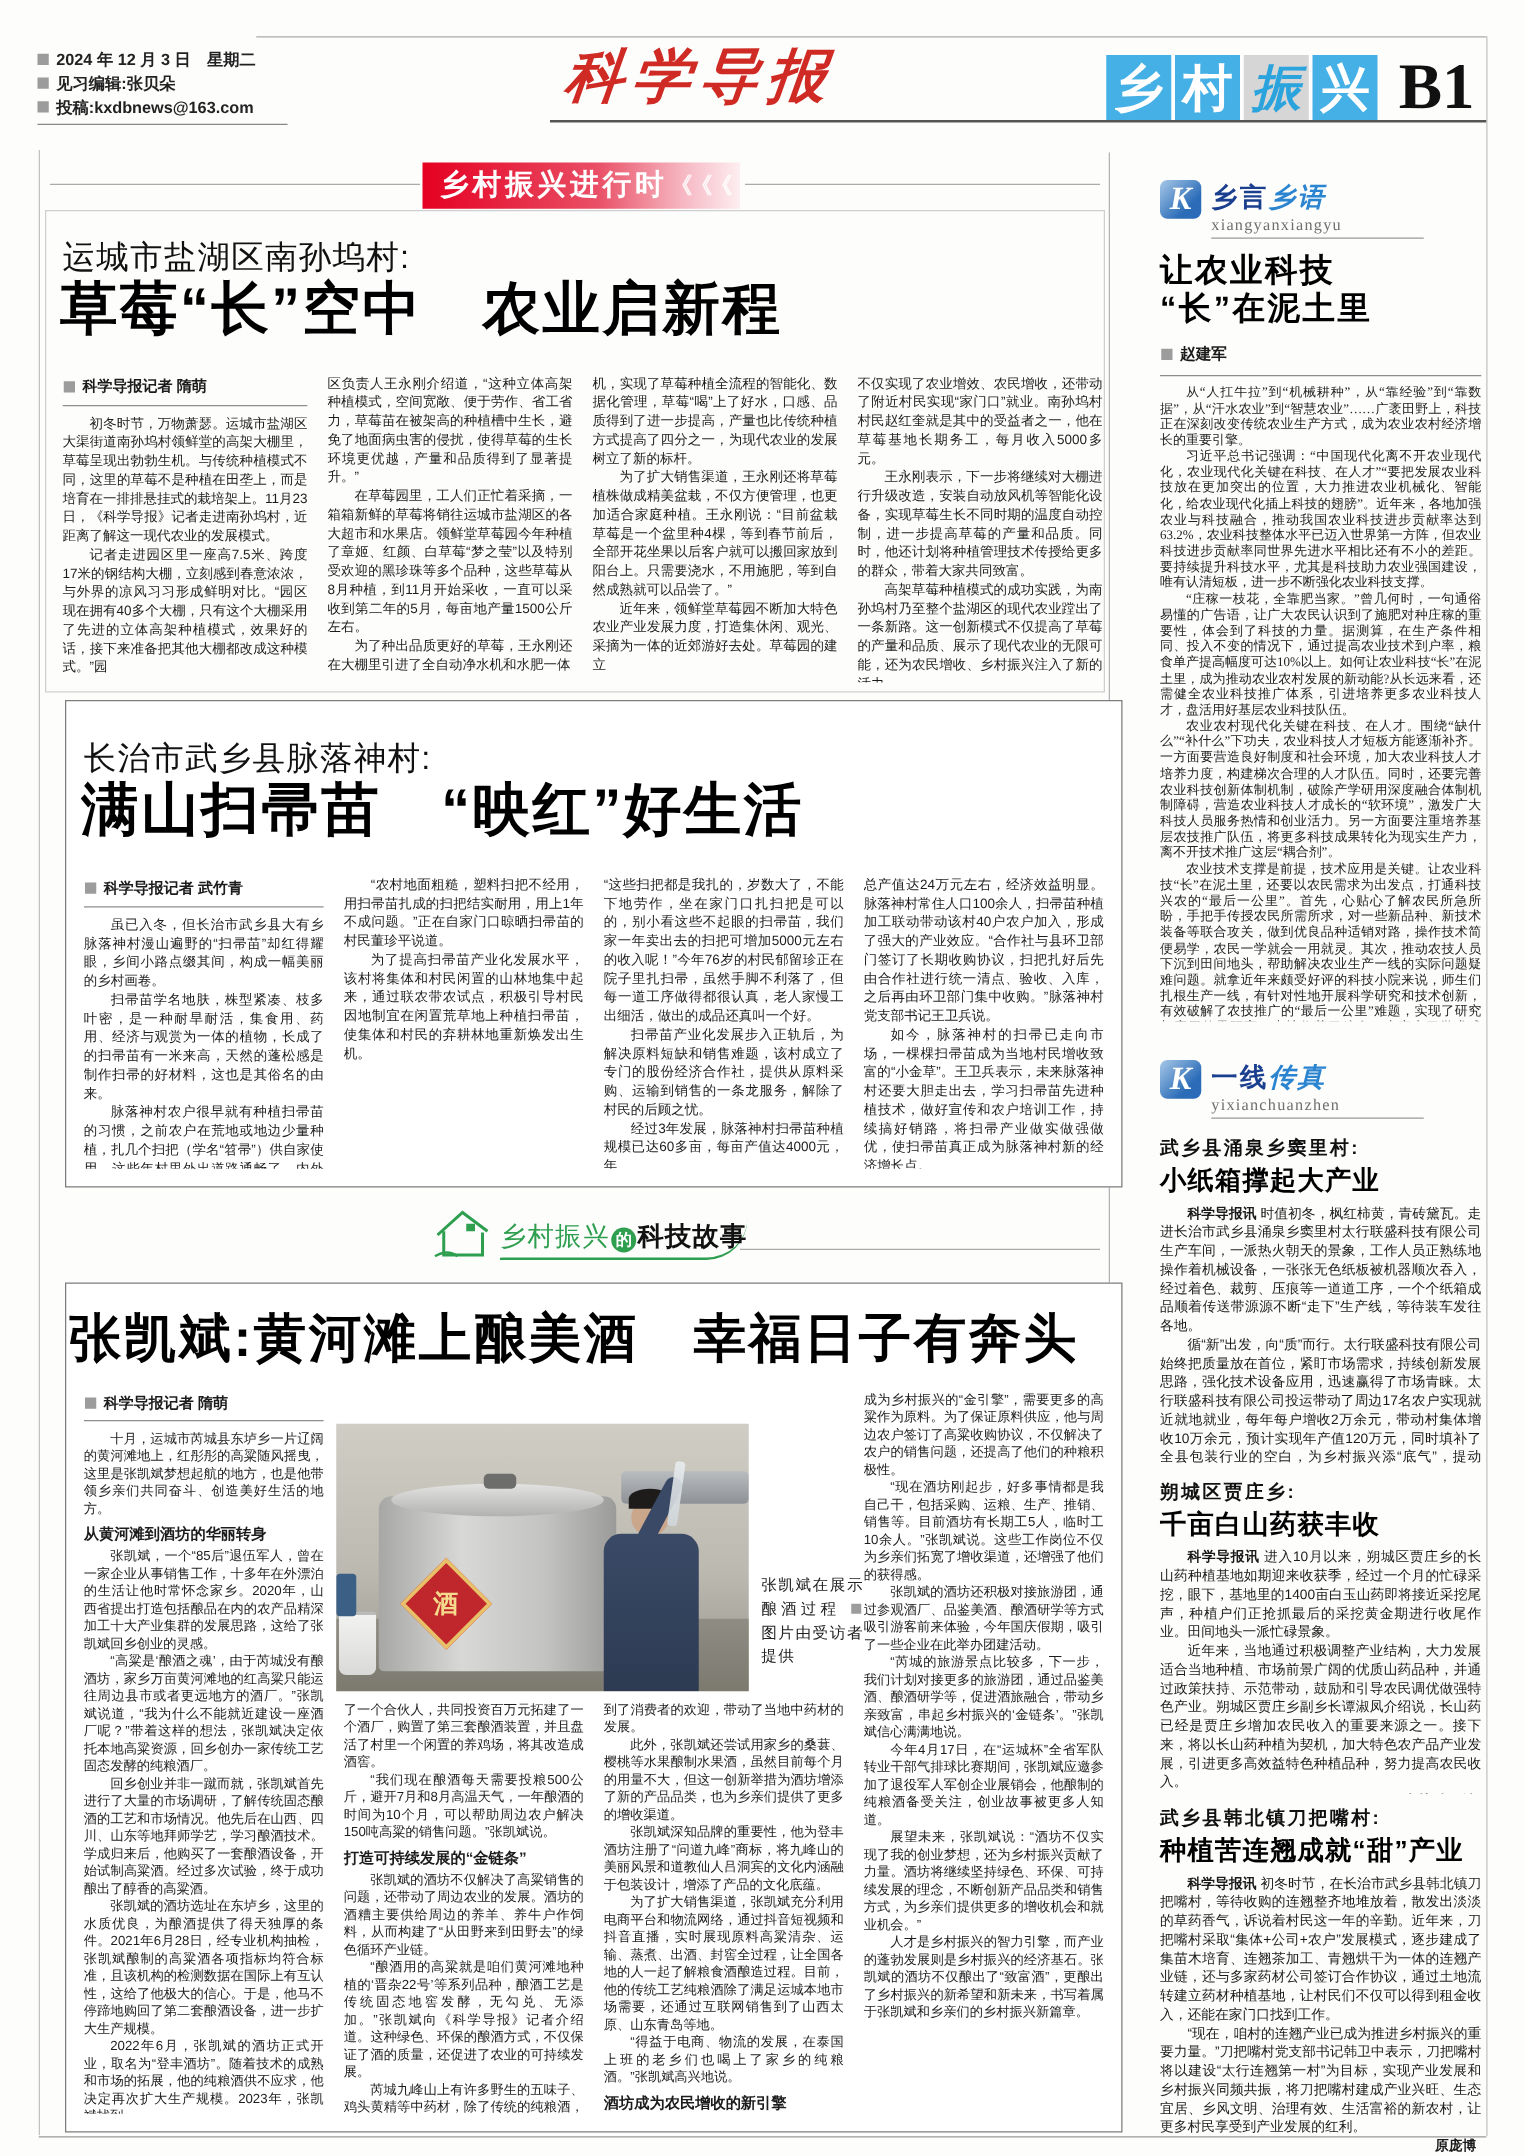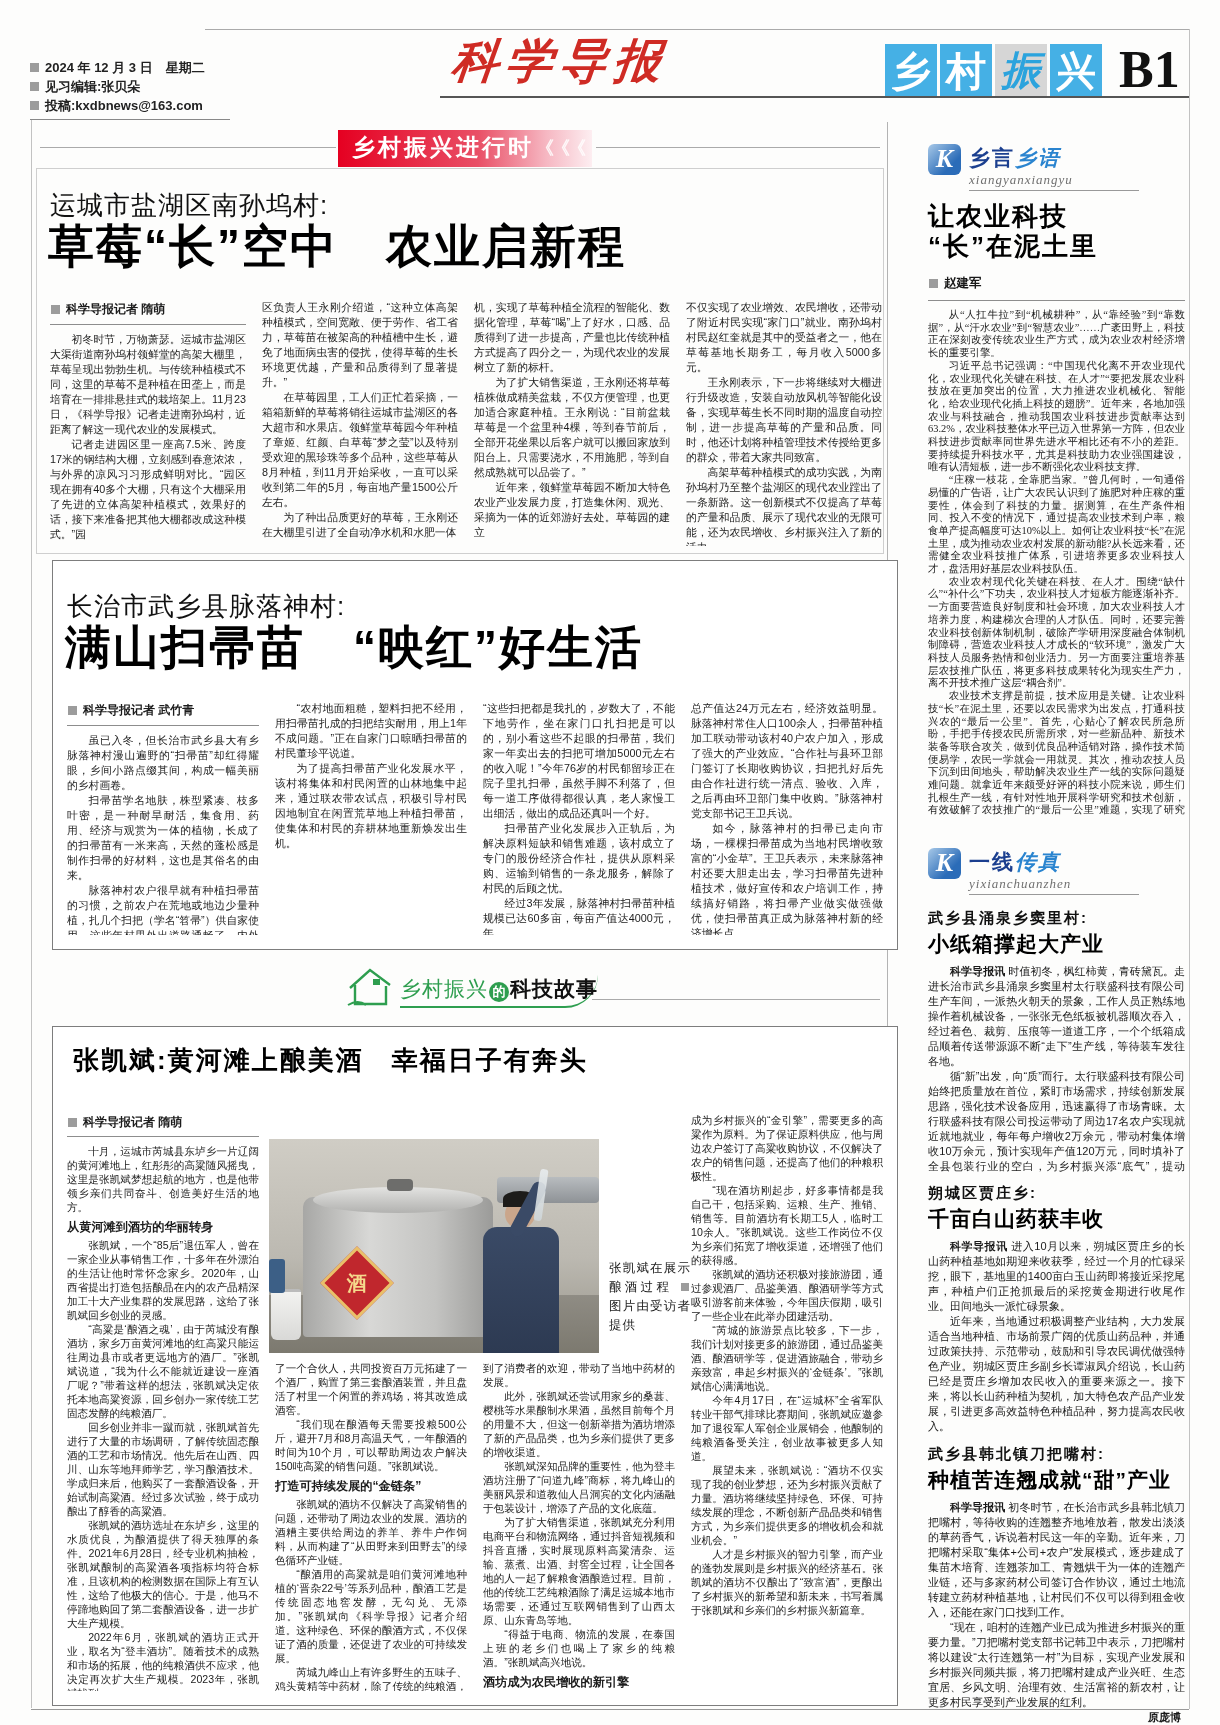--- a/index.html
+++ b/index.html
@@ -44,21 +44,21 @@
   .photo{position:absolute;overflow:hidden;background:linear-gradient(180deg,#d0cdc5 0%,#bcb9b1 55%,#969389 100%);}
   .cap{position:absolute;font-size:12.5px;line-height:19px;text-align:justify;letter-spacing:1px;color:#222;}
   
   .klogo{width:33px;height:31px;border-radius:6px;background:linear-gradient(135deg,#a8c9e8,#2b6cb8 70%);
          color:#fff;font-family:"Liberation Serif",serif;font-style:italic;font-weight:bold;font-size:26px;
          text-align:center;line-height:30px;flex:none;}
   .shead{display:flex;gap:8px;align-items:flex-start;}
   .shead .t1{font-weight:bold;font-size:21px;color:#1b3f8f;letter-spacing:2px;}
   .shead .t2{font-weight:bold;font-size:21px;color:#2a84cf;font-style:italic;letter-spacing:2px;
              font-family:"Liberation Serif",serif;}
-  .pinyin{font-family:"Liberation Serif",serif;font-style:italic;color:#6f6f6f;font-size:13px;letter-spacing:1px;}
+  .pinyin{font-family:"Liberation Serif",serif;color:#6f6f6f;font-size:13px;letter-spacing:1px;}
   .sb-h{font-weight:bold;font-size:26px;letter-spacing:2px;color:#000;line-height:30px;}
   .sb-by{display:flex;align-items:center;gap:6px;font-weight:bold;font-size:12.5px;
          border-bottom:1px solid #8d8d8d;padding:0 0 8px 1px;}
   .essay{font-family:"Liberation Serif","DejaVu Serif",serif;font-size:10.4px;line-height:12.7px;
          text-align:justify;color:#222;overflow:hidden;}
   .essay p{margin:0;text-indent:2em;}
   .item-k{font-weight:bold;font-size:15px;letter-spacing:2px;color:#111;}
   .item-t{font-weight:bold;font-size:21px;letter-spacing:1px;color:#000;margin-top:2px;}
   .item-body{font-size:11px;line-height:15px;text-align:justify;overflow:hidden;margin-top:6px;}
   .item-body p{margin:0;text-indent:2em;}
@@ -69,21 +69,21 @@
 <body>
 
 <div class="page">
 
   <div class="hline" style="left:205px;top:29px;width:984px;"></div>
   <div class="vline" style="left:31px;top:120px;height:1588px;"></div>
   <div class="vline" style="left:1189px;top:29px;height:1680px;"></div>
   <div class="hline" style="left:31px;top:1709px;width:1158px;background:#999;"></div>
   <div class="vline" style="left:887px;top:122px;height:1580px;background:#b3b3b3;"></div>
 
-  <div class="abs hd-info" style="left:30px;top:38px;width:200px;border-bottom:1px solid #888;padding-bottom:4px;margin-top:20px;">
+  <div class="abs hd-info" style="left:30px;top:38px;width:200px;border-bottom:1px solid #888;padding-bottom:4px;">
     <div class="row">
         <span class="sq"></span>
         <span>2024 年 12 月 3 日　星期二</span>
       </div>
     <div class="row">
         <span class="sq"></span>
         <span>见习编辑:张贝朵</span>
       </div>
     <div class="row">
         <span class="sq"></span>
@@ -173,21 +173,21 @@
       <rect x="27" y="13" width="7" height="6" fill="#2e9e4f"></rect>
       <path d="M2 39 Q12 33 20 39" fill="none" stroke="#2e9e4f" stroke-width="2"></path>
     </svg>
     <div style="border-bottom:2px solid #2e9e4f;border-radius:0 0 40px 0;padding-bottom:3px;">
       <span class="t1">乡村振兴</span><span class="de">的</span><span class="t2">科技故事</span>
     </div>
   </div>
   <div class="hline" style="left:592px;top:999px;width:288px;"></div>
 
   <div class="abs boxed" style="left:36px;top:1026px;width:844px;height:678px;">
-    <div class="abs bigtitle" style="left:20px;top:16px;font-size:26px;">张凯斌:黄河滩上酿美酒　幸福日子有奔头</div>
+    <div class="abs bigtitle" style="left:2px;top:16px;font-size:42px;">张凯斌:黄河滩上酿美酒　幸福日子有奔头</div>
     <div class="abs body" style="left:14px;top:86px;width:816px;height:578px;line-height:14px;font-size:10.6px;">
       <div class="col" style="width:192px;">
         <div class="byline">
             <span class="sq"></span>
             <span>科学导报记者 隋萌</span>
           </div>
         <p>十月，运城市芮城县东垆乡一片辽阔的黄河滩地上，红彤彤的高粱随风摇曳，这里是张凯斌梦想起航的地方，也是他带领乡亲们共同奋斗、创造美好生活的地方。</p>
         <div class="sh">从黄河滩到酒坊的华丽转身</div>
         <p>张凯斌，一个“85后”退伍军人，曾在一家企业从事销售工作，十多年在外漂泊的生活让他时常怀念家乡。2020年，山西省提出打造包括酿品在内的农产品精深加工十大产业集群的发展思路，这给了张凯斌回乡创业的灵感。</p>
         <p>“高粱是‘酿酒之魂’，由于芮城没有酿酒坊，家乡万亩黄河滩地的红高粱只能运往周边县市或者更远地方的酒厂。”张凯斌说道，“我为什么不能就近建设一座酒厂呢？”带着这样的想法，张凯斌决定依托本地高粱资源，回乡创办一家传统工艺固态发酵的纯粮酒厂。</p>

